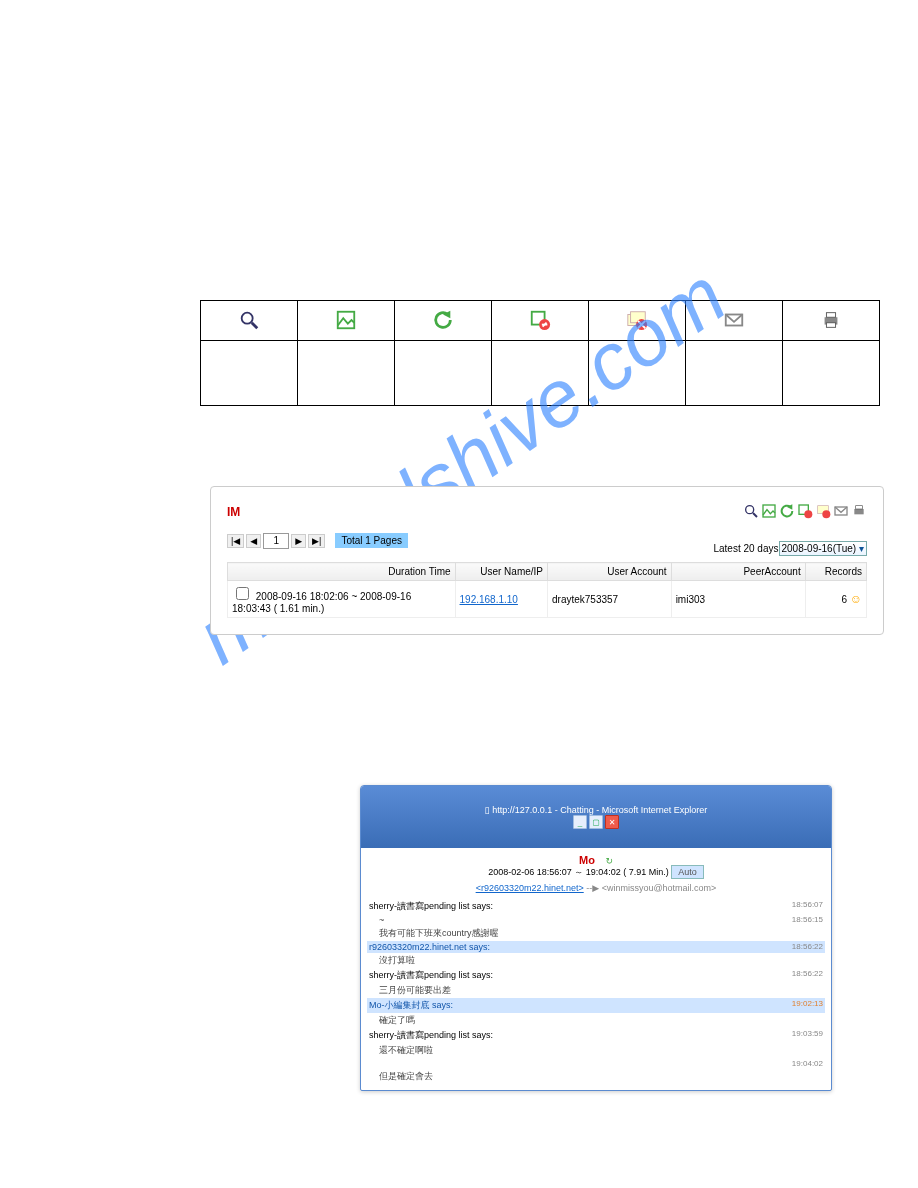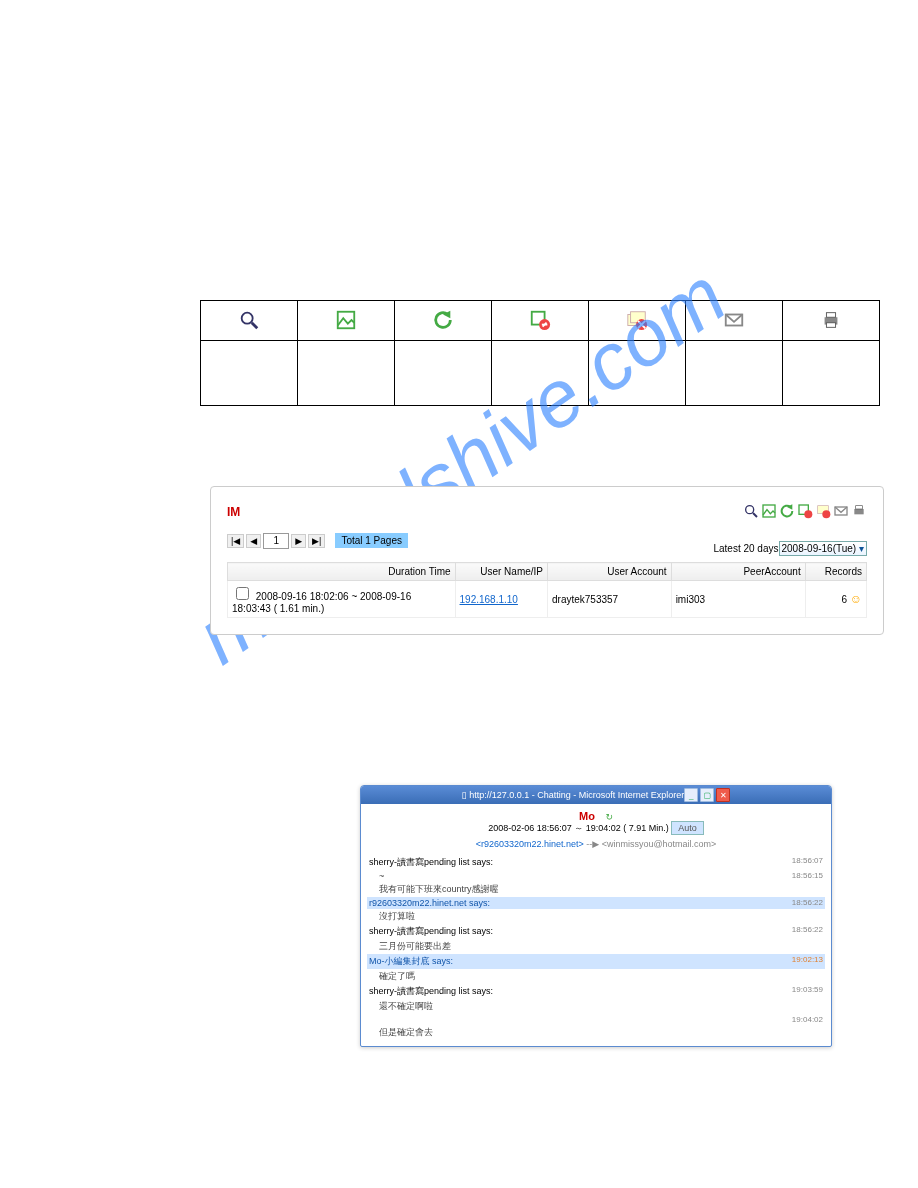--- a/index.html
+++ b/index.html
@@ -145,26 +145,27 @@
     width: 470px;
     border: 1px solid #5b8bd0;
     border-radius: 4px 4px 2px 2px;
     background: #fff;
     box-shadow: 0 1px 4px rgba(0,0,0,.2);
     font-size: 9px;
   }
   .chat-title {
     background: linear-gradient(#5a8cd6,#3a6db6);
     color: #fff;
-    padding: 2px 4px;
-    display: flex;
-    justify-content: center;
+    padding: 19px 4px;
+    display: flex;
+    justify-content: flex-end;
     align-items: center;
     font-size: 9px;
     border-radius: 3px 3px 0 0;
+    flex-direction: column;
   }
   .title-ctrls { display: flex; gap: 2px; }
   .title-ctrl {
     width: 12px; height: 12px;
     background: #e6eefc;
     border: 1px solid #a0bce0;
     border-radius: 1px;
     display: flex; align-items: center; justify-content: center;
     font-size: 8px; color: #2a5;
   }
@@ -184,21 +185,21 @@
     padding: 1px 6px;
     font-size: 9px;
     color: #555;
   }
   .chat-addr {
     text-align: center;
     font-size: 9px;
     color: #888;
     margin-bottom: 6px;
   }
-  .chat-addr .a { color: #1166cc; }
+  .chat-addr .a { color: #1166cc; text-decoration: underline; }
   .chat-addr .b { color: #888; }
   .msg-row {
     display: flex;
     justify-content: space-between;
     padding: 1px 2px;
     font-size: 9px;
   }
   .msg-row.hl { background: #cfe4ff; color: #1155aa; }
   .msg-row .time { color: #888; font-size: 8px; }
   .msg-row .time.o { color: #e08030; }

